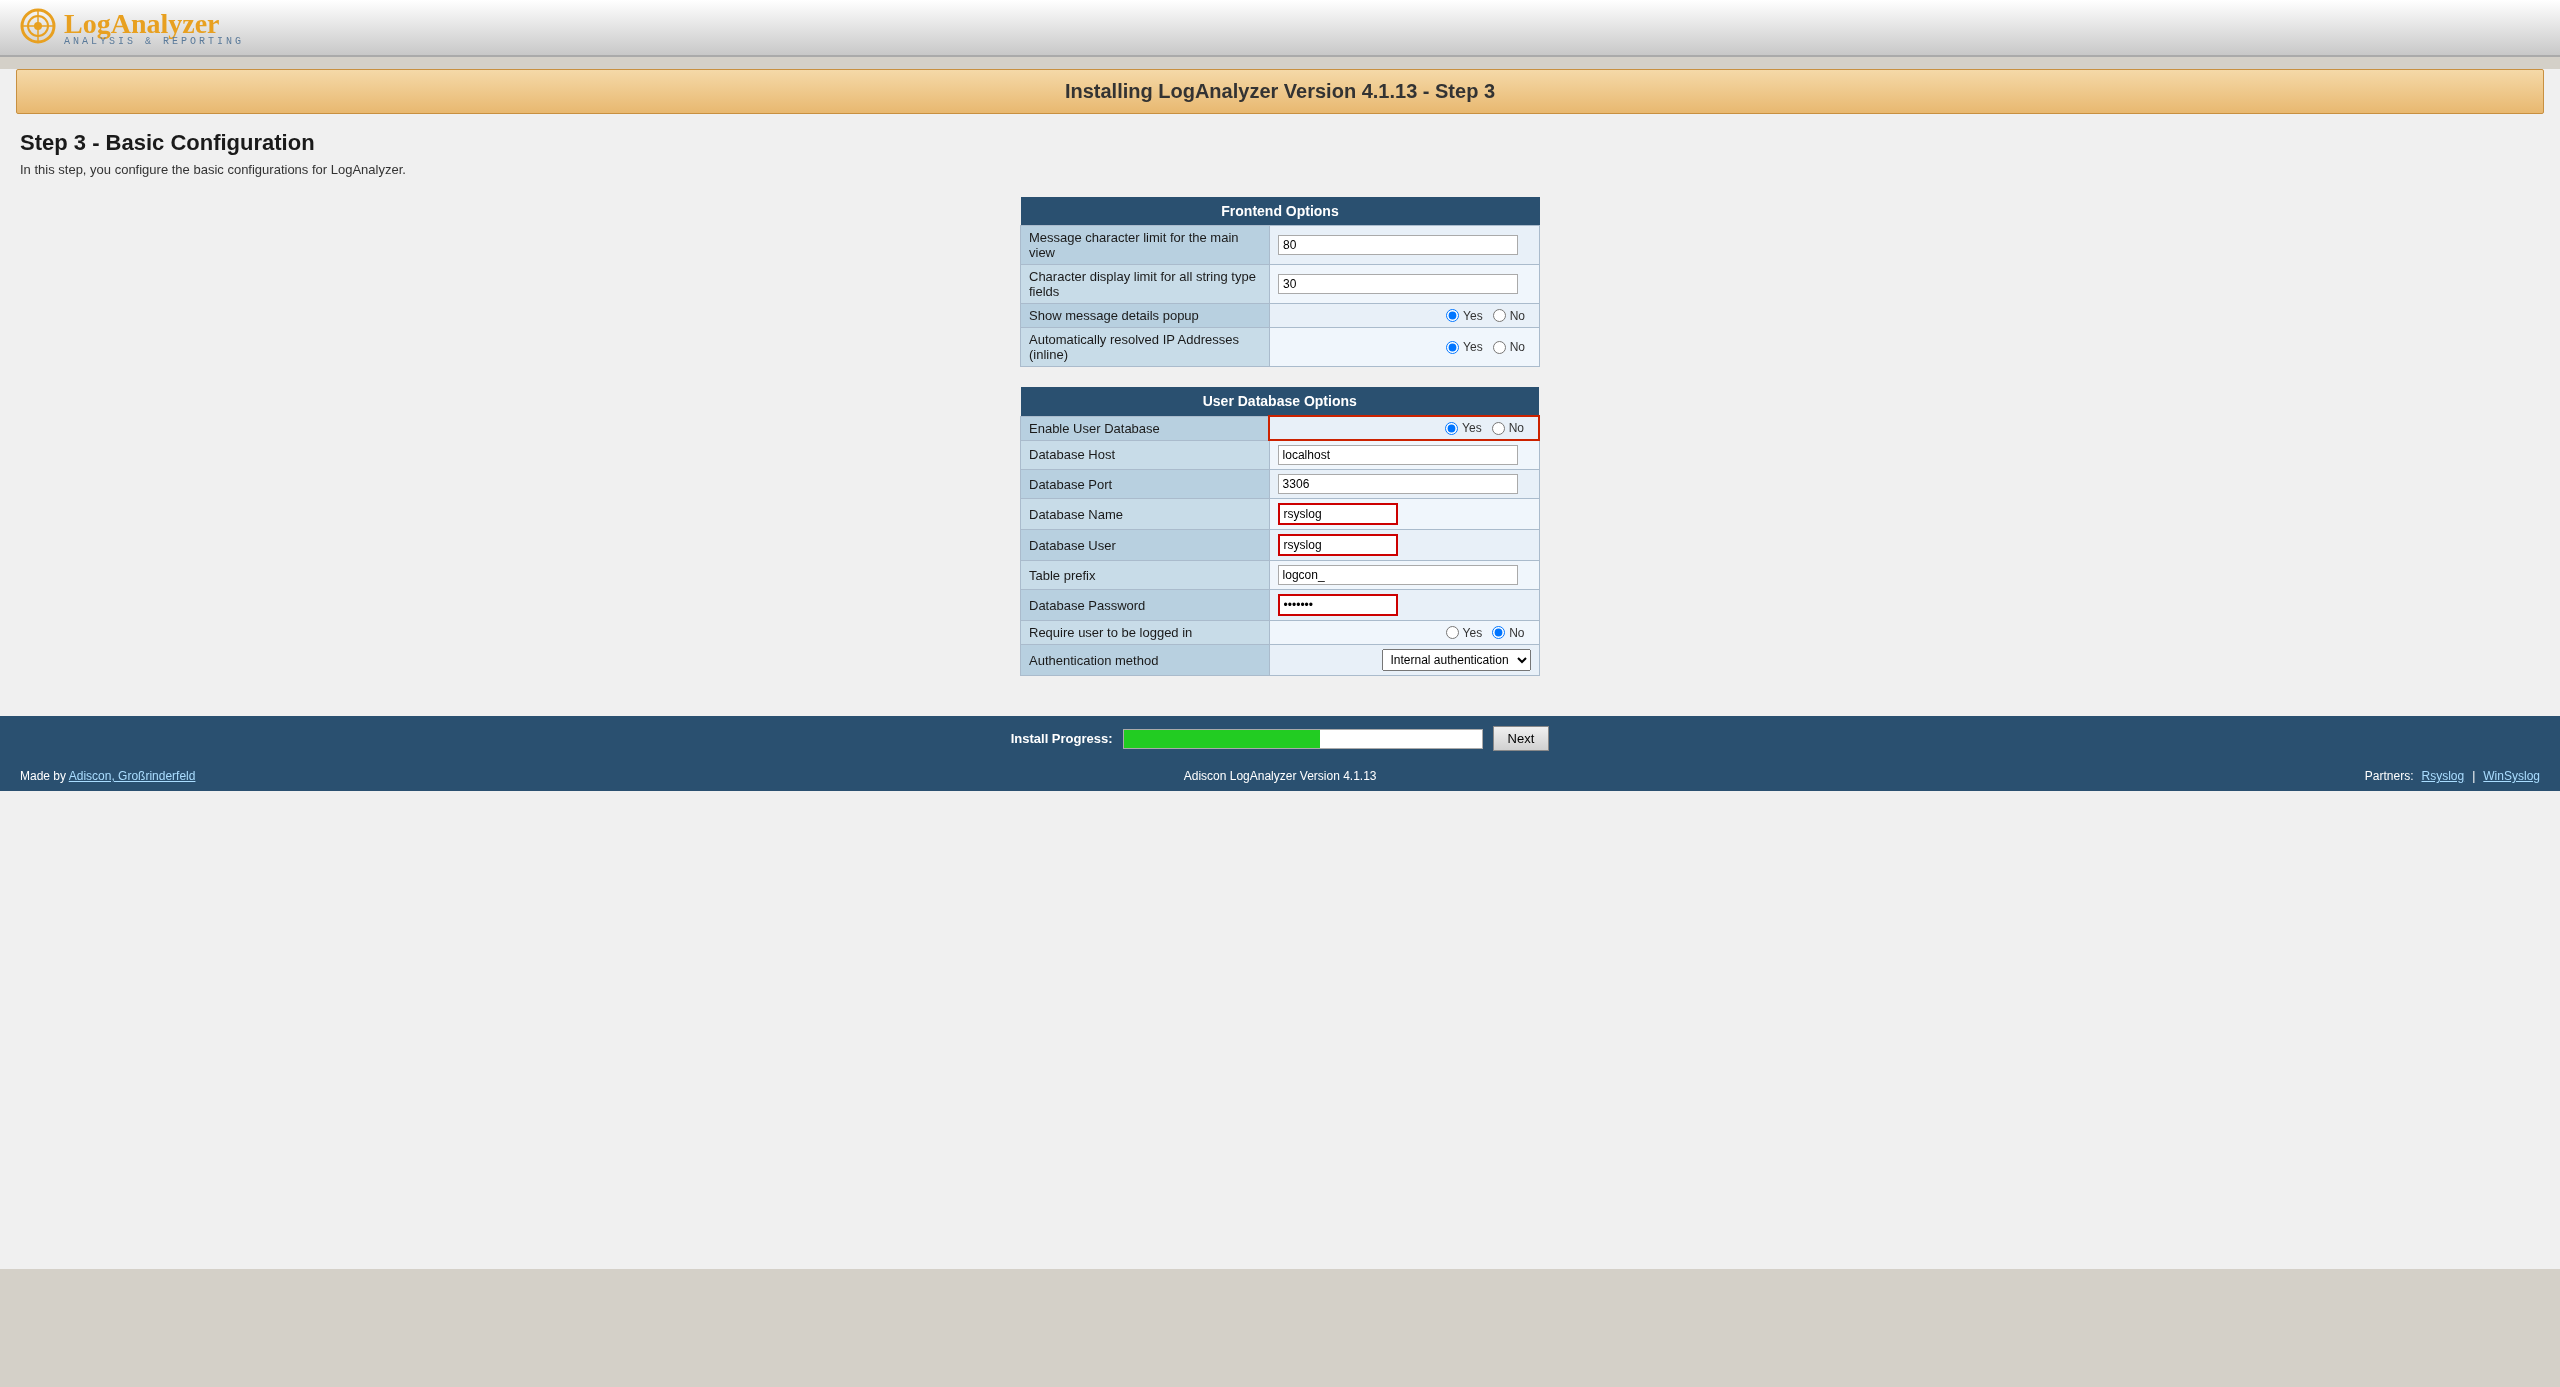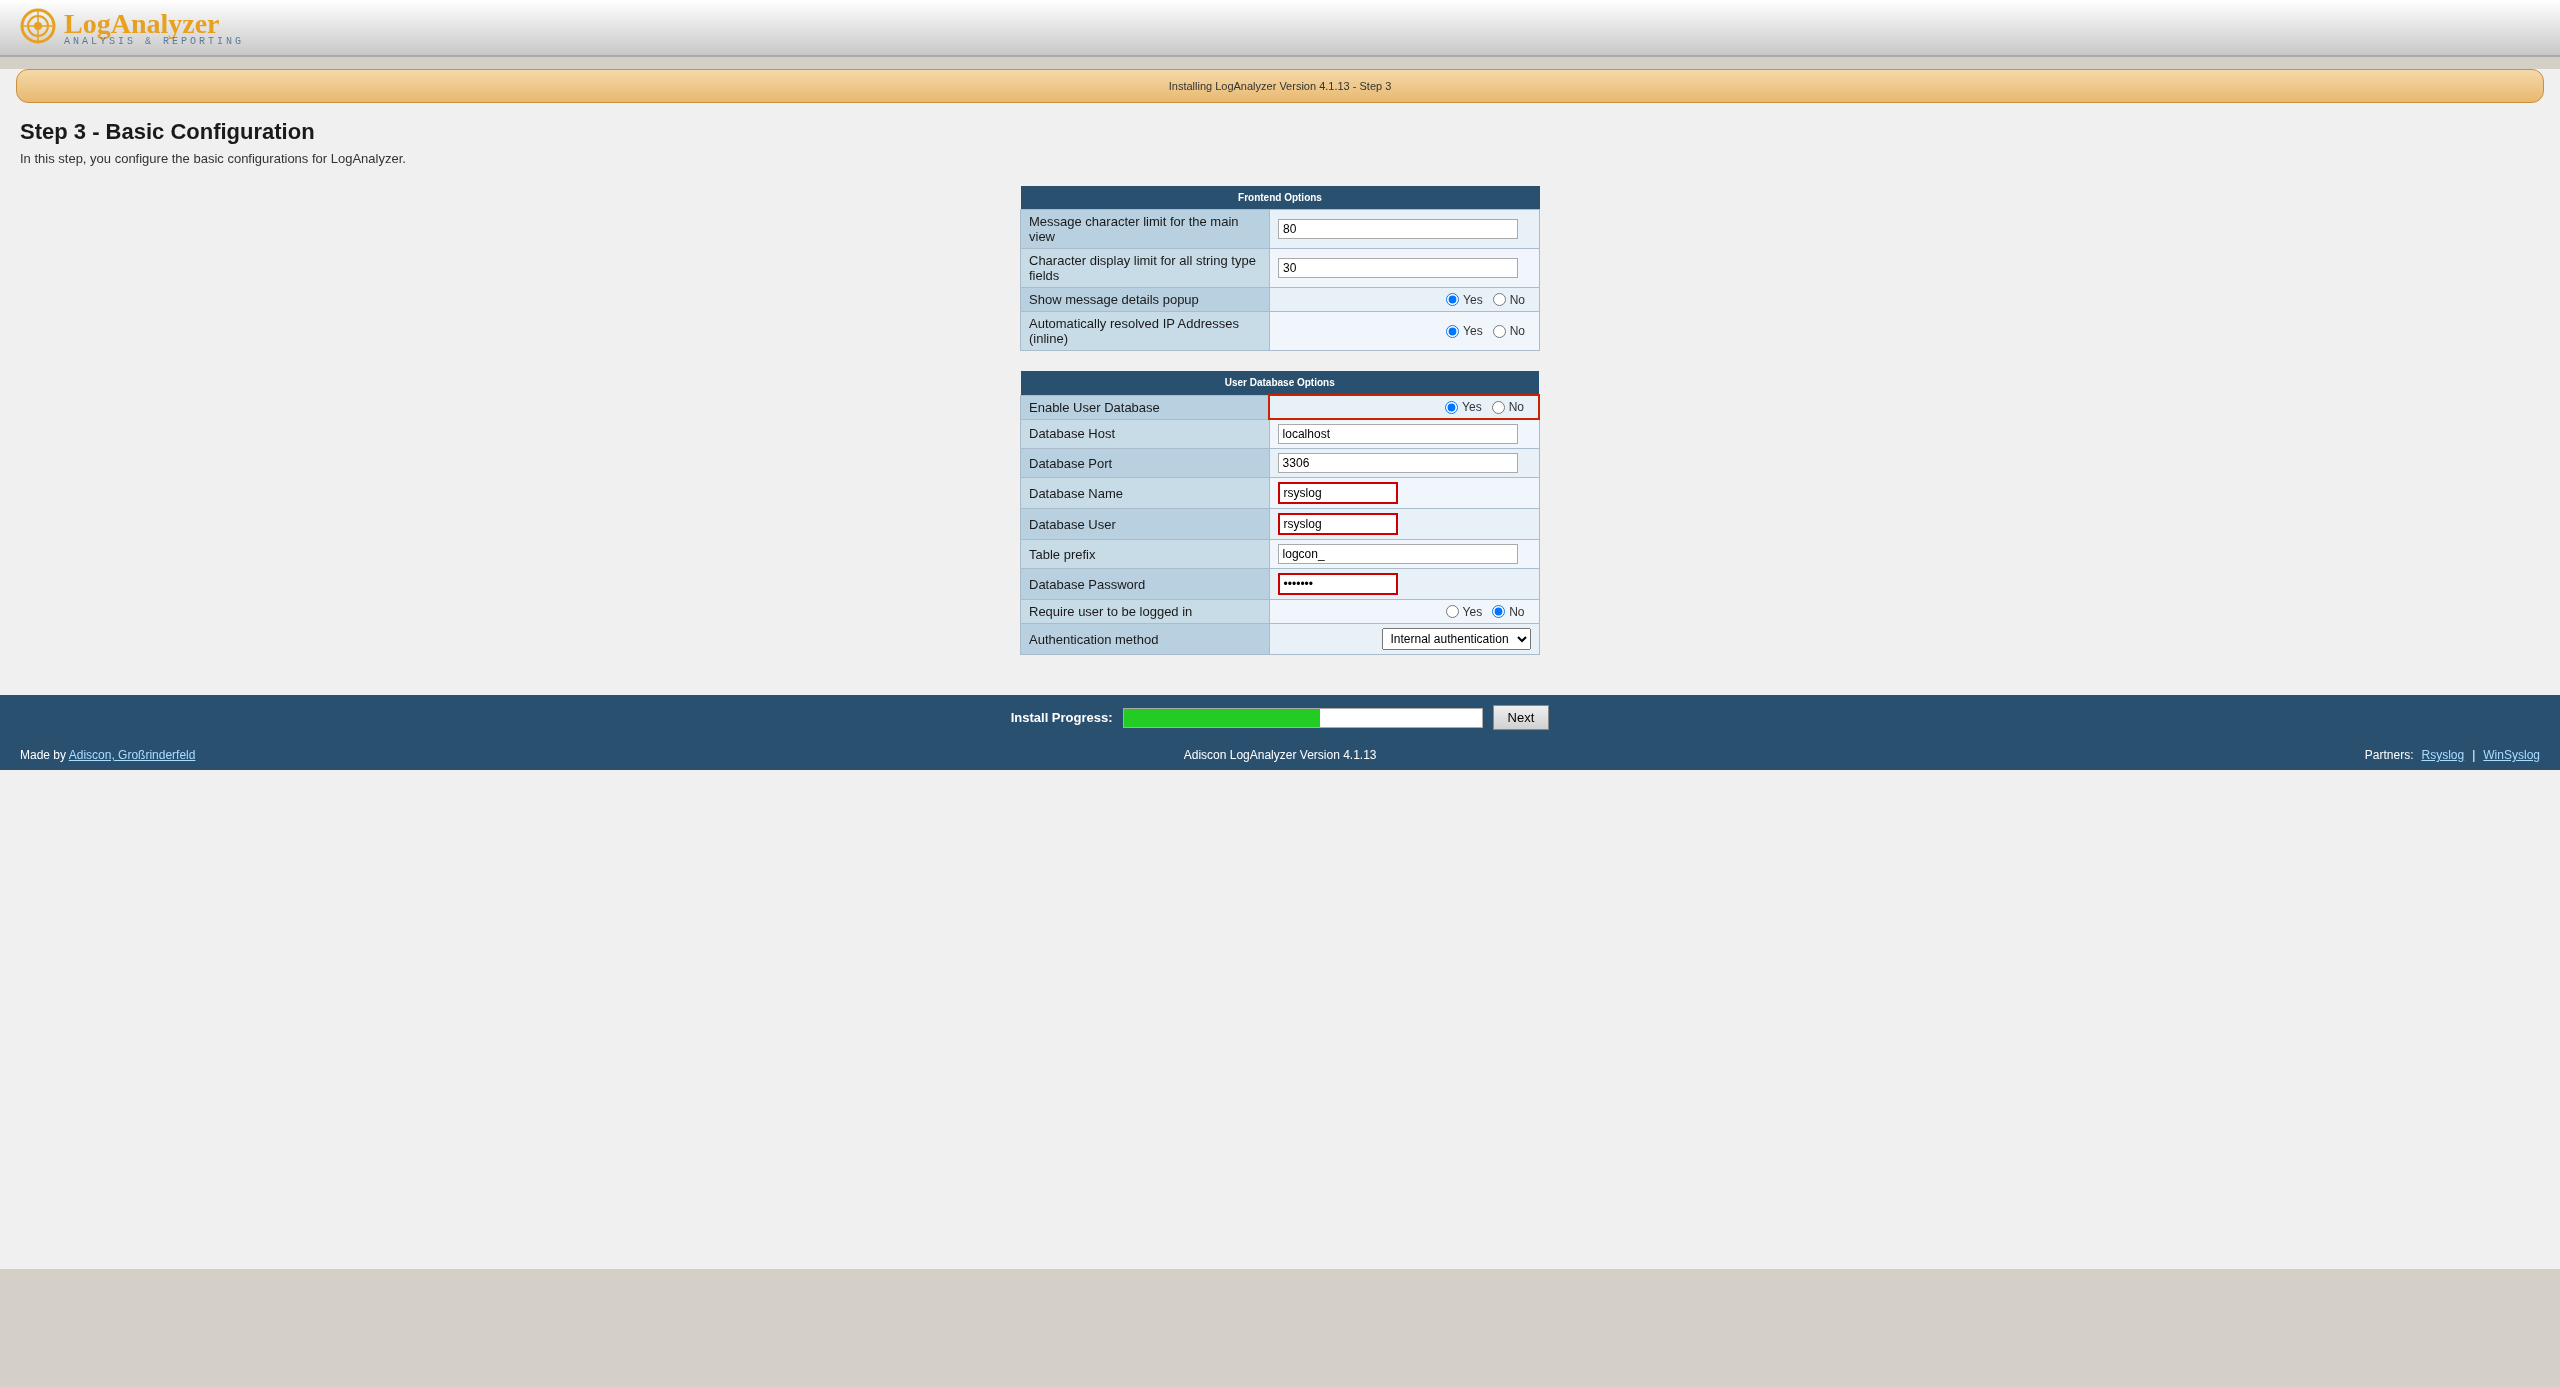--- a/index.html
+++ b/index.html
@@ -47,25 +47,25 @@
       padding: 0;
       min-height: 1200px;
     }
 
     
     .install-banner {
       background: linear-gradient(to bottom, #f5d9a8, #e8b870);
       border: 1px solid #c89040;
       text-align: center;
       padding: 10px;
-      font-size: 11px;
-      font-weight: normal;
+      font-size: 20px;
+      font-weight: bold;
       color: #333;
       margin: 12px 16px 0 16px;
-      border-radius: 12px;
+      border-radius: 2px;
     }
 
     
     .step-heading {
       font-size: 22px;
       font-weight: bold;
       color: #1a1a1a;
       padding: 16px 20px 6px 20px;
     }
     .step-description {
@@ -84,21 +84,21 @@
 
     
     .config-table {
       width: 520px;
       border-collapse: collapse;
       margin-bottom: 20px;
     }
     .config-table thead tr th {
       background: #2a5070;
       color: #ffffff;
-      font-size: 10px;
+      font-size: 14px;
       font-weight: bold;
       padding: 6px 10px;
       text-align: center;
     }
     .config-table tbody tr td {
       padding: 4px 8px;
       border: 1px solid #aabbcc;
       vertical-align: middle;
     }
     .config-table tbody tr:nth-child(odd) td:first-child {

